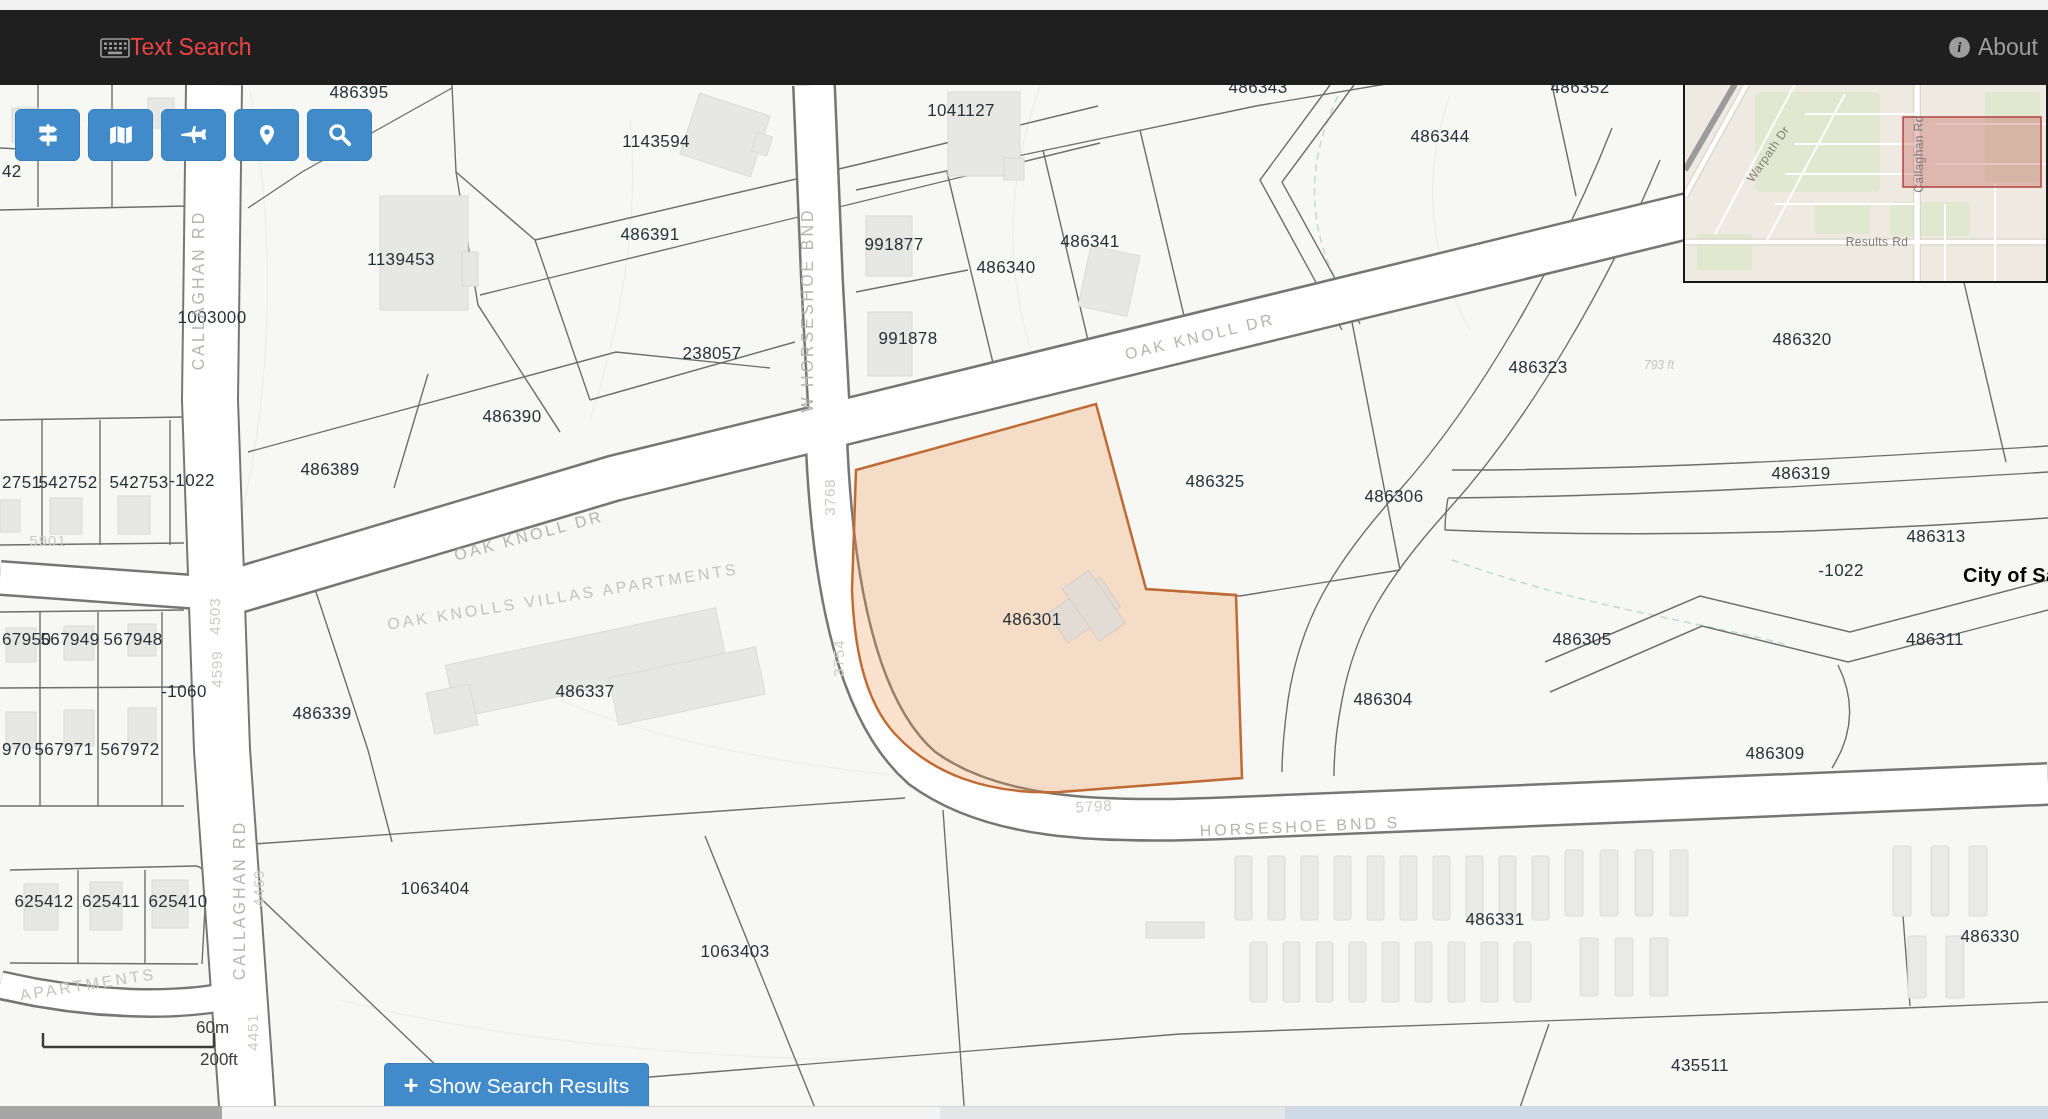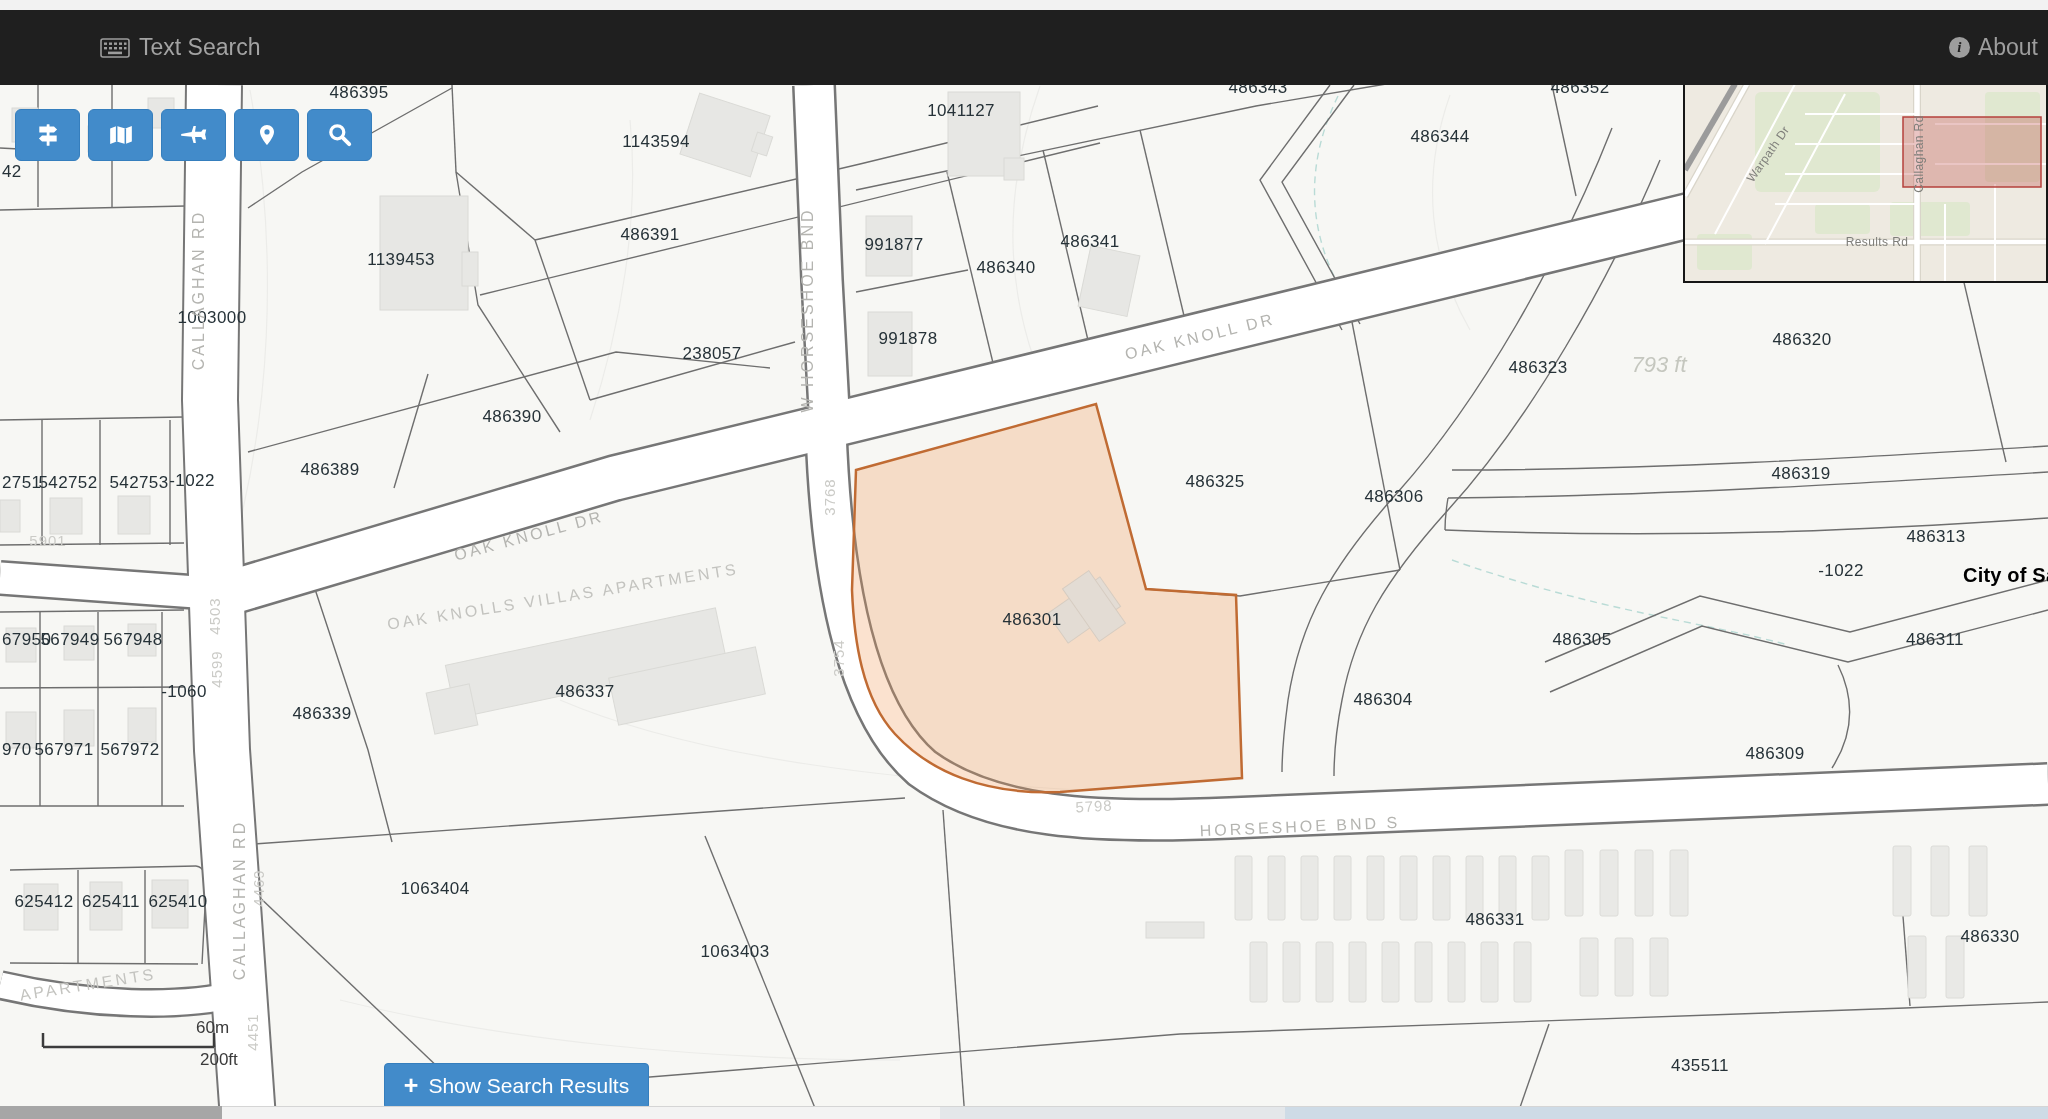--- a/index.html
+++ b/index.html
@@ -4,35 +4,35 @@
 <style>
   html,body{margin:0;padding:0;background:#ddd;}
   #app{position:relative;width:2048px;height:1119px;overflow:hidden;background:#f7f7f4;
        font-family:"Liberation Sans",sans-serif;}
   
   #topstrip{position:absolute;left:0;top:0;width:2048px;height:10px;background:#f2f2f2;
             border-bottom:1px solid #d9d9d9;z-index:30;}
   #header{position:absolute;left:0;top:10px;width:2048px;height:75px;background:#1f1f1f;z-index:30;
           display:flex;align-items:center;}
   #brand{color:#9d9d9d;font-size:29px;margin-left:24px;}
-  #nav-text-search{display:flex;align-items:center;gap:9px;color:#a3a3a3;font-size:23px;margin-left:100px;cursor:pointer;}
+  #nav-text-search{display:flex;align-items:center;color:#ef4444;font-size:23px;margin-left:100px;cursor:pointer;}
   #nav-about{display:flex;align-items:center;gap:8px;color:#9d9d9d;font-size:23px;margin-left:auto;margin-right:10px;cursor:pointer;}
   .info-circle{width:21px;height:21px;border-radius:50%;background:#9d9d9d;color:#1f1f1f;
         display:inline-flex;align-items:center;justify-content:center;font-size:15px;font-weight:bold;
         font-family:"Liberation Serif",serif;font-style:italic;}
   
   #map-svg{position:absolute;left:0;top:0;z-index:1;}
   #label-layer{position:absolute;left:0;top:0;width:2048px;height:1119px;z-index:3;pointer-events:none;}
   .map-label{position:absolute;white-space:nowrap;transform:translate(-50%,-50%);}
   .parcel-label{font-size:17px;color:#263238;letter-spacing:.4px;}
   .street-label{font-size:16px;color:#b4b4b0;letter-spacing:3px;}
   .street-label.faint2{color:#c3c3bf;}
   .address-label{font-size:15px;color:#cbcbc7;letter-spacing:1px;}
   .city-label{font-size:20px;color:#000;font-weight:bold;letter-spacing:.2px;}
-  .elev-label{font-size:22px;color:#c5c7bf;font-style:italic;}
+  .elev-label{font-size:12px;color:#c5c7bf;font-style:italic;}
   .mini-label{font-size:12px;color:#7e7e7a;letter-spacing:.4px;}
   
   .tool-btn{position:absolute;width:63px;height:50px;background:#428bca;border:1px solid #357ebd;
             border-radius:6px;z-index:20;display:flex;align-items:center;justify-content:center;cursor:pointer;}
   
   #minimap{position:absolute;left:1683px;top:82px;width:361px;height:197px;background:#eeeae1;
            border:2px solid #161616;z-index:10;overflow:hidden;cursor:pointer;}
   
   #scalebar{position:absolute;z-index:6;pointer-events:none;}
   .scale-text{position:absolute;font-size:17px;color:#3a3a3a;z-index:6;}

